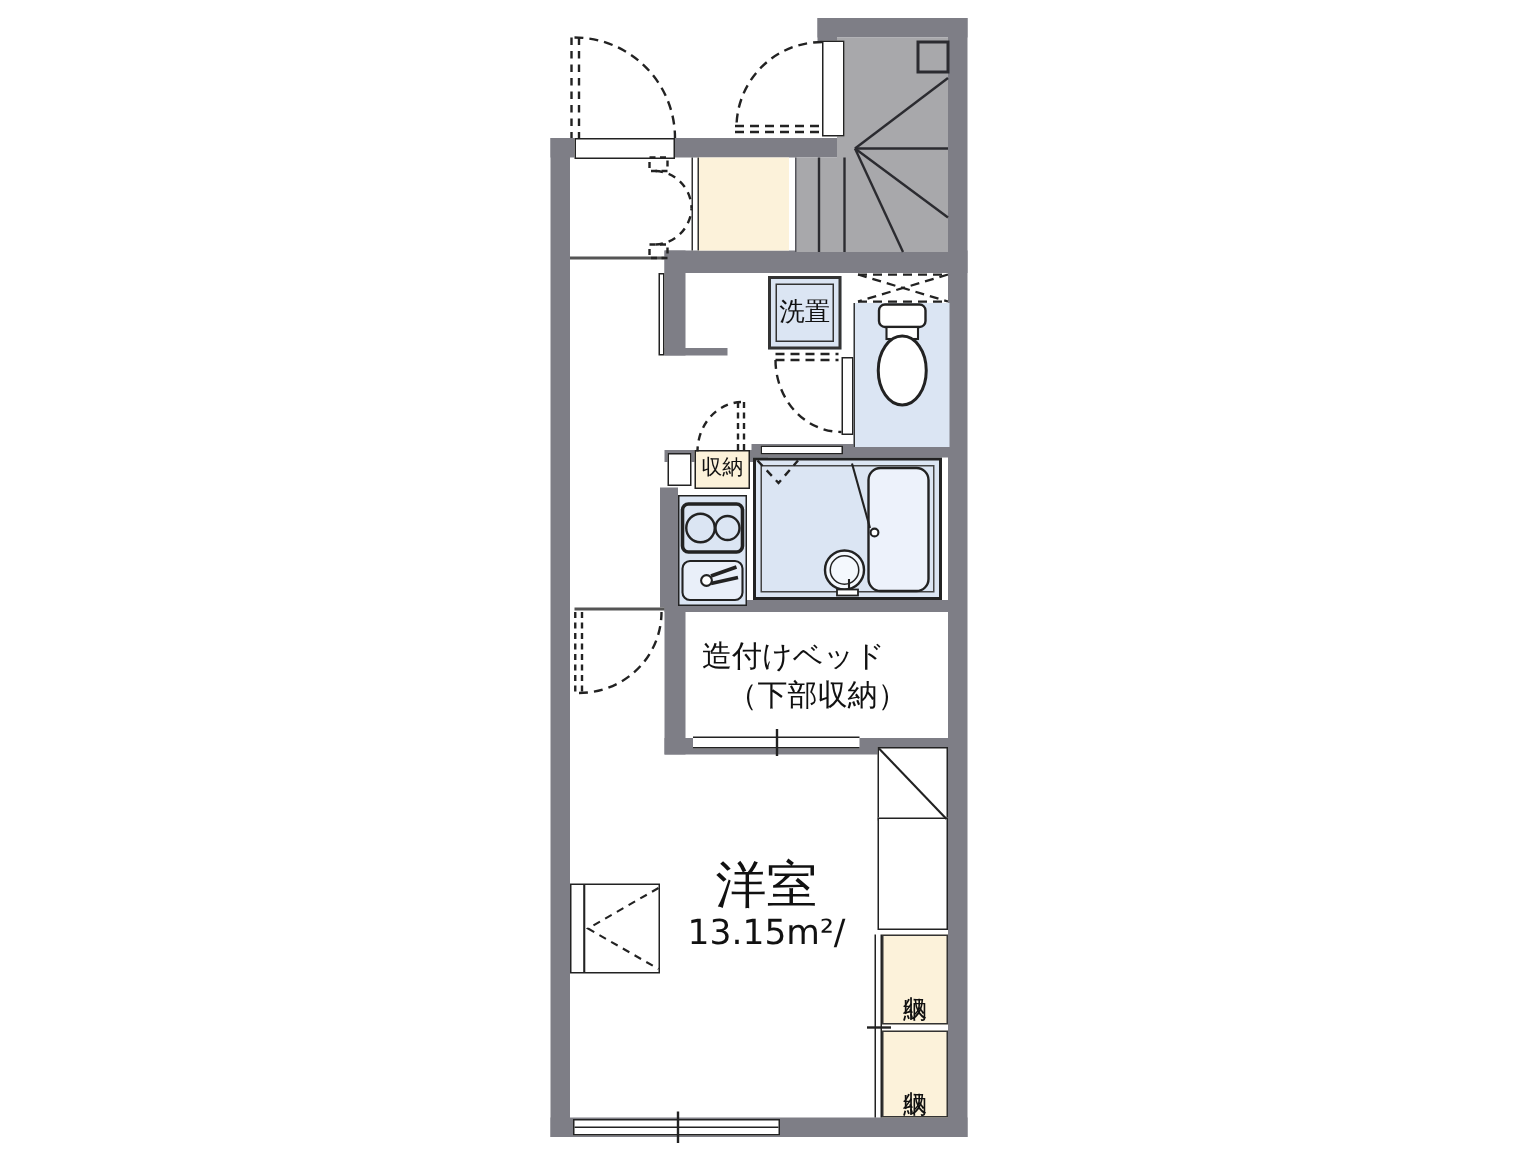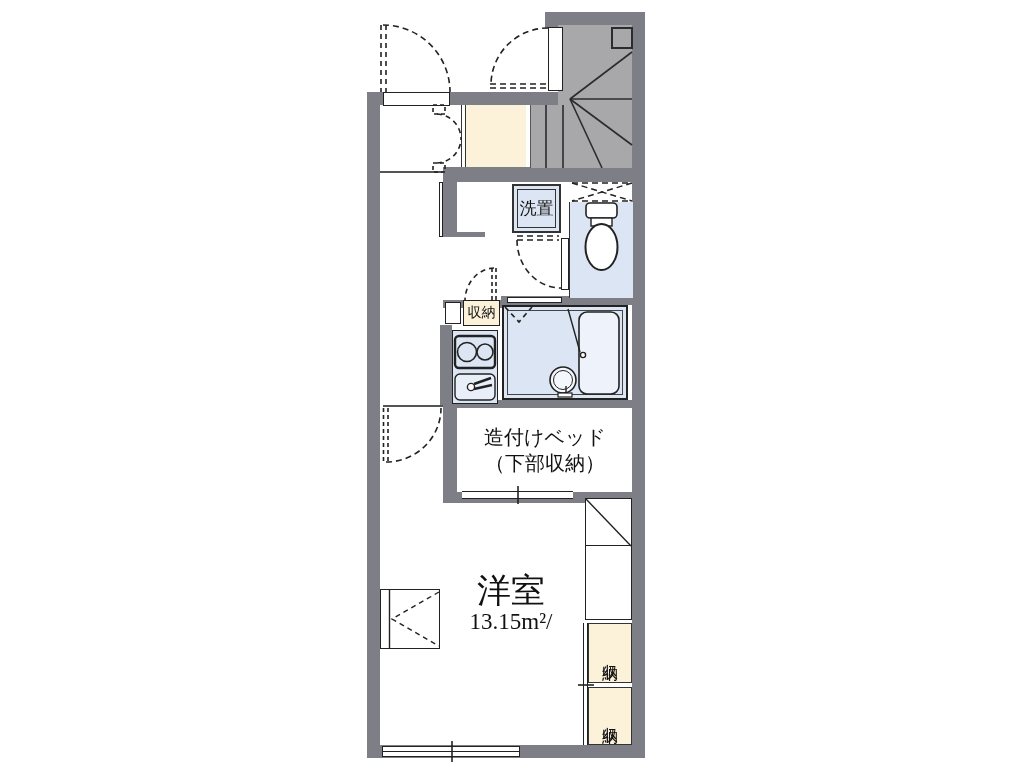--- a/index.html
+++ b/index.html
@@ -74,24 +74,24 @@
   <div class="whitebox" style="left:380px;top:589px;width:60px;height:60px;border:1.5px solid #222;box-sizing:border-box;"></div>
 
   <div class="whitebox" style="left:382px;top:746px;width:138px;height:11px;border:1px solid #222;box-sizing:border-box;">
     <div style="position:absolute;left:0;right:0;top:4px;height:1px;background:#222;"></div>
   </div>
 
   <div class="whitebox" style="left:383px;top:92px;width:67px;height:14px;border:1.5px solid #222;box-sizing:border-box;"></div>
   <div class="whitebox" style="left:548px;top:27px;width:15px;height:64px;border:1.5px solid #222;box-sizing:border-box;"></div>
   <div class="whitebox" style="left:561px;top:238px;width:8px;height:52px;border:1.5px solid #222;box-sizing:border-box;"></div>
 
-  <div class="lbl center" style="left:456px;top:424px;width:178px;height:26px;font-size:20px;">造付けベッド</div>
+  <div class="lbl center" style="left:440px;top:424px;width:178px;height:26px;font-size:20px;">造付けベッド</div>
   <div class="lbl center" style="left:456px;top:450px;width:178px;height:26px;font-size:20px;">（下部収納）</div>
   <div class="lbl center" style="left:431px;top:570px;width:160px;height:40px;font-size:34px;">洋室</div>
-  <div class="lbl center" style="left:431px;top:609px;width:160px;height:26px;font-size:23px;font-family:Liberation Serif, serif;">13.15m²/</div>
+  <div class="lbl center" style="left:431px;top:609px;width:160px;height:26px;font-size:23px;">13.15m²/</div>
 
   <div class="abs" style="left:380px;top:171px;width:63px;height:2px;background:#555;"></div>
   <div class="abs" style="left:461px;top:105px;width:1px;height:62px;background:#333;"></div>
   <div class="abs" style="left:383px;top:405px;width:60px;height:2px;background:#555;"></div>
   <div class="abs" style="left:583px;top:623px;width:1px;height:122px;background:#222;"></div>
   <div class="abs" style="left:587px;top:623px;width:1px;height:122px;background:#222;"></div>
 
   <svg width="1016" height="772" viewBox="0 0 1016 772">
 
     <g stroke="#222" fill="none" stroke-width="1.6">

